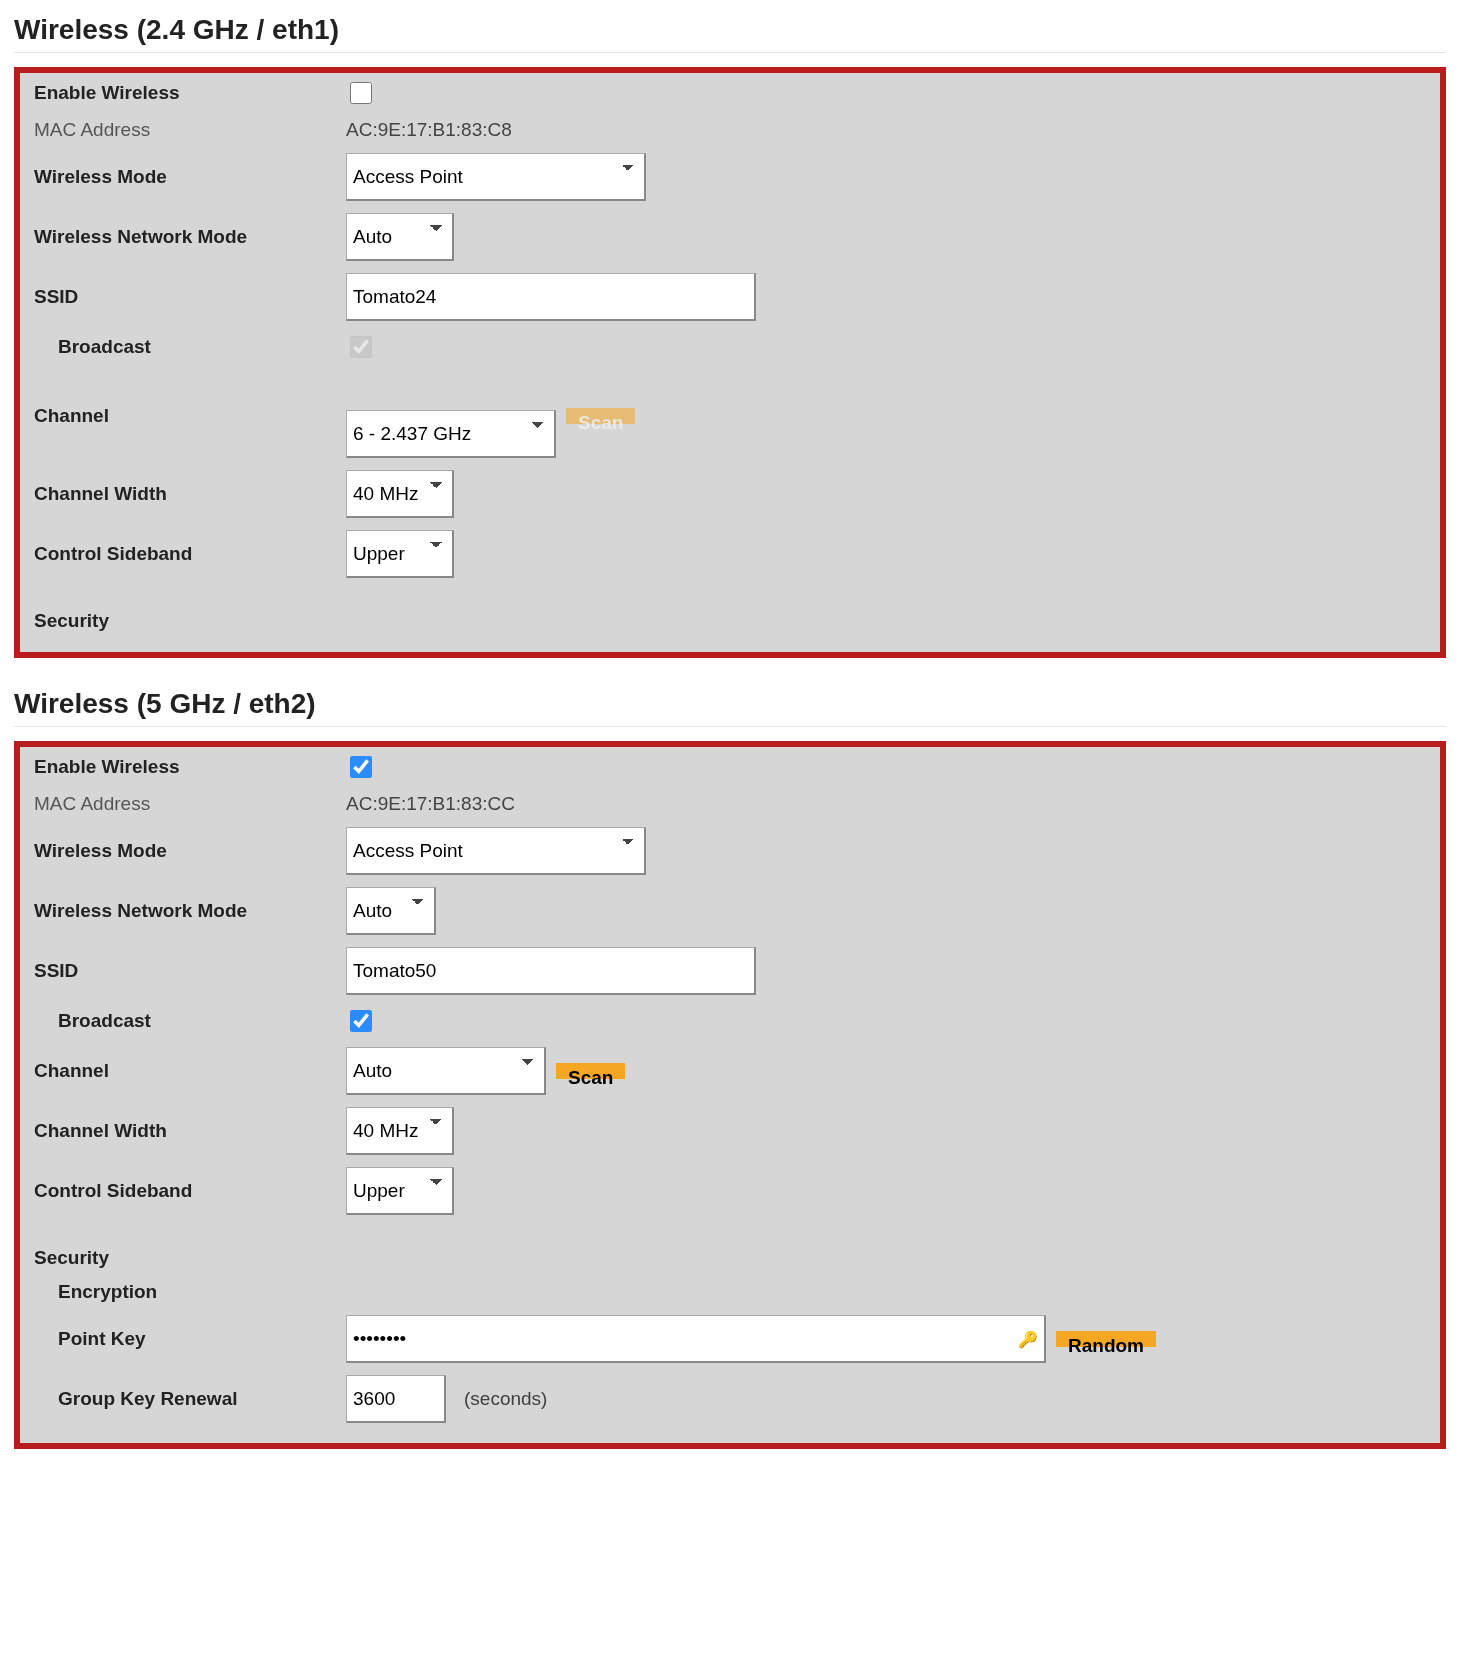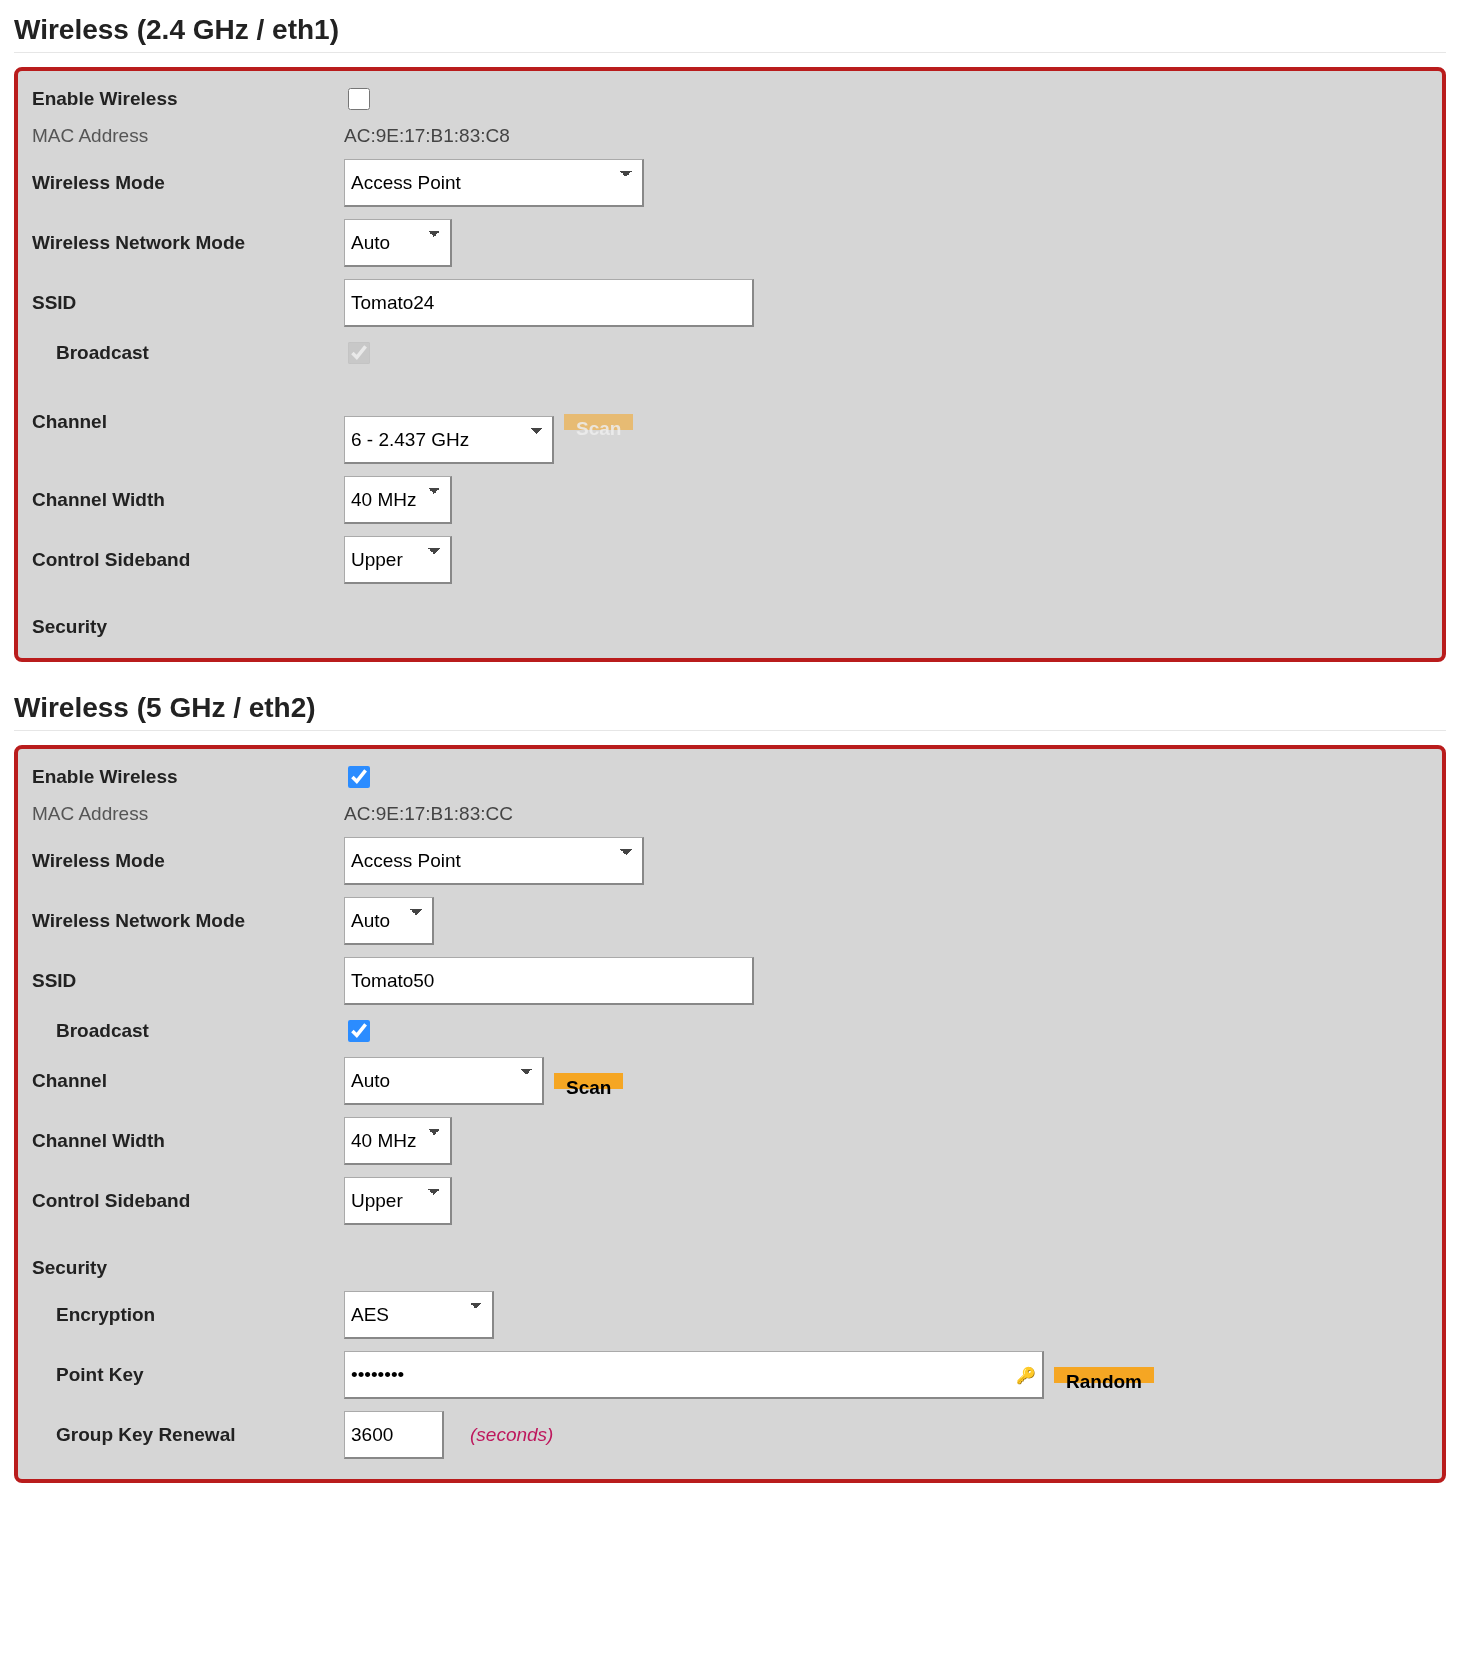--- a/index.html
+++ b/index.html
@@ -17,24 +17,24 @@
     font-weight: bold;
     margin: 0 0 6px 0;
     padding: 0;
   }
   hr.section-hr {
     border: none;
     border-top: 1px solid #e6e6e6;
     margin: 0 0 14px 0;
   }
   .panel {
-    border: 4px solid #b91c1c;
-    border-radius: 8px;
+    border: 6px solid #b91c1c;
+    border-radius: 0;
     background: #d6d6d6;
-    padding: 8px 10px 14px 10px;
+    padding: 0 10px 14px 10px;
     margin-bottom: 30px;
   }
   .row {
     display: flex;
     align-items: center;
     padding: 6px 0;
   }
   .row.gap { padding-top: 26px; }
   .lbl {
     width: 316px;
@@ -88,23 +88,22 @@
     border: none;
     padding: 4px 12px;
     height: 16px;
     cursor: pointer;
   }
   button.scan.disabled {
     opacity: 0.55;
     color: rgba(255,255,255,0.85);
   }
   .seconds-label {
-    font-style: italic;
-    color: #be185d;
-    margin-left: 16px;
+    color: #404040;
+    margin-left: 8px;
   }
   .key-icon {
     position: absolute;
     right: 8px;
     top: 50%;
     transform: translateY(-50%);
     color: #888;
     font-size: 16px;
     pointer-events: none;
   }
@@ -277,25 +276,20 @@
       </select>
     </div>
   </div>
 
   <div class="row gap">
     <div class="lbl">Security</div>
   </div>
 
   <div class="row">
     <div class="lbl indent">Encryption</div>
-    <div class="val">
-      <select class="w150">
-        <option>AES</option>
-      </select>
-    </div>
   </div>
 
   <div class="row">
     <div class="lbl indent">Point Key</div>
     <div class="val">
       <span class="key-wrap">
         <input type="password" class="w700" value="••••••••" style="">
         <span class="key-icon">🔑</span>
       </span>
       <button class="random">Random</button>

